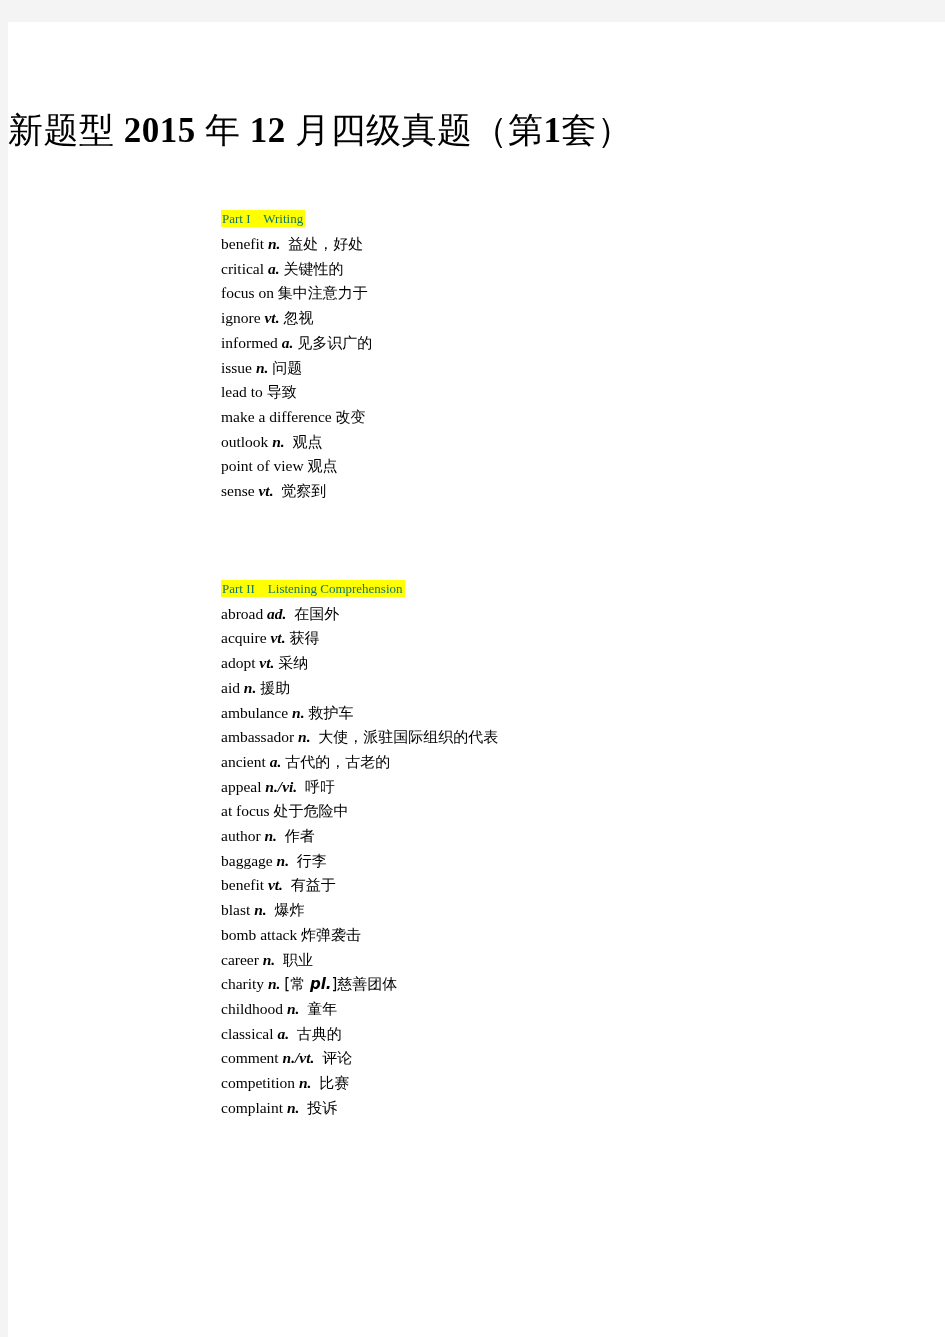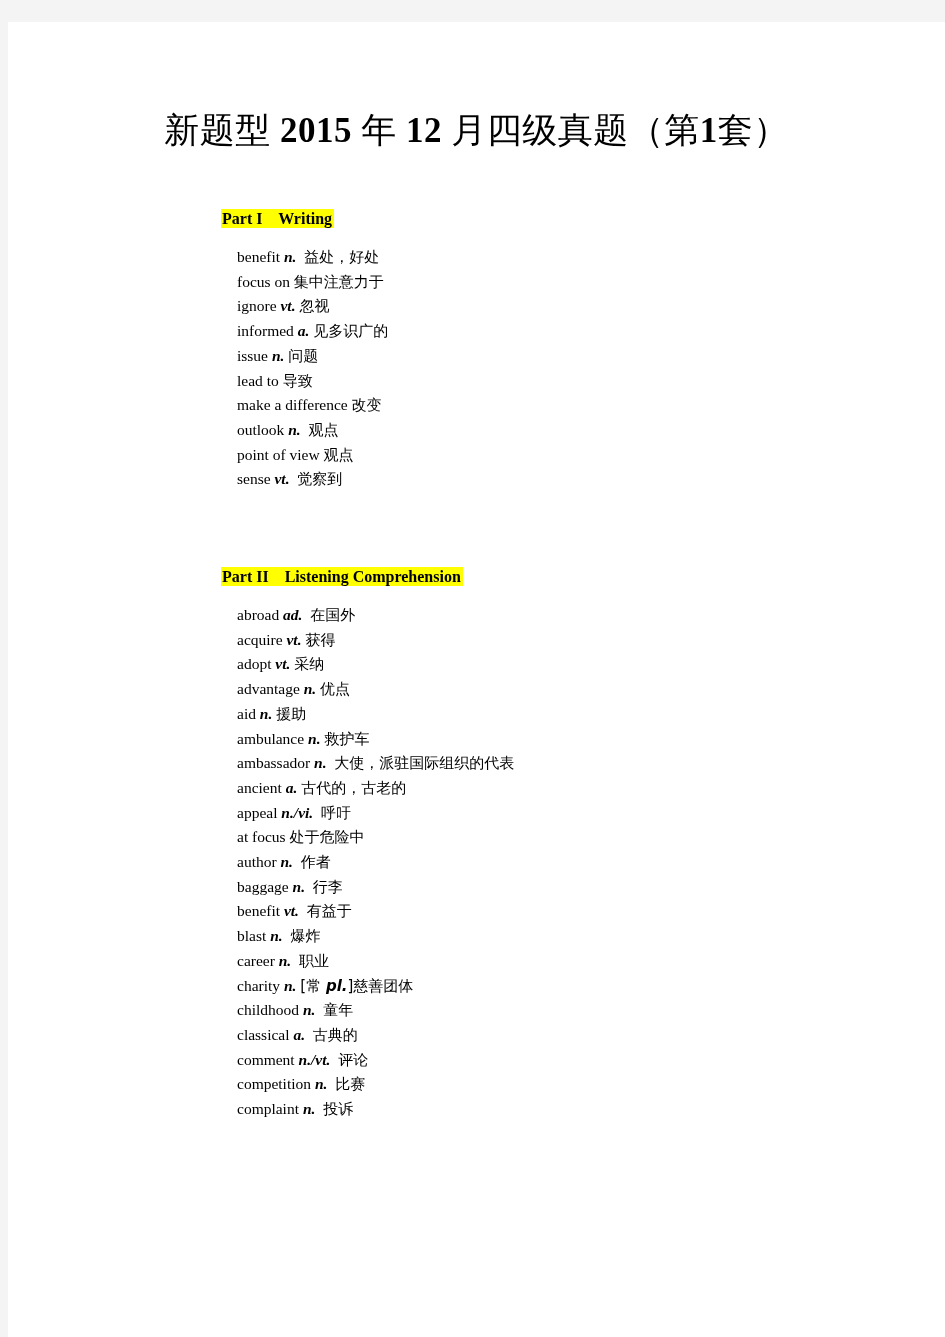--- a/index.html
+++ b/index.html
@@ -22,21 +22,21 @@
     height: 1315px;
     background: #ffffff;
     overflow: hidden;
   }
 
   .doc-title {
     position: absolute;
     left: 0;
     top: 87px;
     width: 937px;
-    text-align: center;
+    text-align: left;
     font-family: "Liberation Serif", "DejaVu Serif", serif;
     font-size: 35px;
     line-height: 44px;
     color: #000000;
     letter-spacing: 0.5px;
     white-space: nowrap;
   }
   .doc-title .latin {
     font-weight: bold;
   }
@@ -45,36 +45,36 @@
     position: absolute;
     left: 205px;
     top: 186px;
     width: 700px;
   }
 
   .section { }
   .section + .section { margin-top: 74px; }
 
   .section-head {
-    font-size: 16px;
+    font-size: 13px;
     line-height: 21px;
-    font-weight: bold;
-    color: #000000;
+    font-weight: normal;
+    color: #0f766e;
     margin: 0 0 3px 8px;
     display: block;
   }
   .section-head span.hl {
     background: #ffff00;
     padding: 1px 2px 1px 1px;
     white-space: pre;
   }
 
   .word-list {
     list-style: none;
-    margin: 16px;
+    margin: 0;
     padding: 0;
   }
   .word-entry {
     margin: 0 0 0 8px;
     font-size: 15.5px;
     line-height: 24.7px;
     color: #000000;
     white-space: pre;
     font-family: "Liberation Serif", "DejaVu Serif", serif;
   }
@@ -96,49 +96,50 @@
   <div class="doc-title">
     <span>新题型</span><span> </span><span class="latin">2015</span><span> </span><span>年</span><span> </span><span class="latin">12</span><span> </span><span>月四级真题（第</span><span class="latin">1</span><span>套）</span>
   </div>
 
   <div class="body-col">
 
     <div class="section">
       <div class="section-head"><span class="hl">Part I    Writing</span></div>
       <ul class="word-list" id="list-0">
           <li class="word-entry"><span class="en">benefit </span><span class="pos">n.</span><span>  </span><span class="cn">益处，好处</span></li>
+          <li class="word-entry"><span class="en">critical </span><span class="pos">a.</span><span> </span><span class="cn">关键性的</span></li>
           <li class="word-entry"><span class="en">focus on </span><span class="cn">集中注意力于</span></li>
           <li class="word-entry"><span class="en">ignore </span><span class="pos">vt.</span><span> </span><span class="cn">忽视</span></li>
           <li class="word-entry"><span class="en">informed </span><span class="pos">a.</span><span> </span><span class="cn">见多识广的</span></li>
           <li class="word-entry"><span class="en">issue </span><span class="pos">n.</span><span> </span><span class="cn">问题</span></li>
           <li class="word-entry"><span class="en">lead to </span><span class="cn">导致</span></li>
           <li class="word-entry"><span class="en">make a difference </span><span class="cn">改变</span></li>
           <li class="word-entry"><span class="en">outlook </span><span class="pos">n.</span><span>  </span><span class="cn">观点</span></li>
           <li class="word-entry"><span class="en">point of view </span><span class="cn">观点</span></li>
           <li class="word-entry"><span class="en">sense </span><span class="pos">vt.</span><span>  </span><span class="cn">觉察到</span></li>
         </ul>
     </div>
 
     <div class="section">
       <div class="section-head"><span class="hl">Part II    Listening Comprehension</span></div>
       <ul class="word-list" id="list-1">
           <li class="word-entry"><span class="en">abroad </span><span class="pos">ad.</span><span>  </span><span class="cn">在国外</span></li>
           <li class="word-entry"><span class="en">acquire </span><span class="pos">vt.</span><span> </span><span class="cn">获得</span></li>
           <li class="word-entry"><span class="en">adopt </span><span class="pos">vt.</span><span> </span><span class="cn">采纳</span></li>
-          <li class="word-entry"><span class="en">advantage </span><span class="pos">n.</span><span> </span><span class="cn">优点</span></li>
           <li class="word-entry"><span class="en">aid </span><span class="pos">n.</span><span> </span><span class="cn">援助</span></li>
           <li class="word-entry"><span class="en">ambulance </span><span class="pos">n.</span><span> </span><span class="cn">救护车</span></li>
           <li class="word-entry"><span class="en">ambassador </span><span class="pos">n.</span><span>  </span><span class="cn">大使，派驻国际组织的代表</span></li>
           <li class="word-entry"><span class="en">ancient </span><span class="pos">a.</span><span> </span><span class="cn">古代的，古老的</span></li>
           <li class="word-entry"><span class="en">appeal </span><span class="pos">n./vi.</span><span>  </span><span class="cn">呼吁</span></li>
           <li class="word-entry"><span class="en">at focus </span><span class="cn">处于危险中</span></li>
           <li class="word-entry"><span class="en">author </span><span class="pos">n.</span><span>  </span><span class="cn">作者</span></li>
           <li class="word-entry"><span class="en">baggage </span><span class="pos">n.</span><span>  </span><span class="cn">行李</span></li>
           <li class="word-entry"><span class="en">benefit </span><span class="pos">vt.</span><span>  </span><span class="cn">有益于</span></li>
           <li class="word-entry"><span class="en">blast </span><span class="pos">n.</span><span>  </span><span class="cn">爆炸</span></li>
+          <li class="word-entry"><span class="en">bomb attack </span><span class="cn">炸弹袭击</span></li>
           <li class="word-entry"><span class="en">career </span><span class="pos">n.</span><span>  </span><span class="cn">职业</span></li>
           <li class="word-entry"><span class="en">charity </span><span class="pos">n.</span><span> </span><span class="cn"><span>[常 </span><span class="pos">pl.</span><span>]慈善团体</span></span></li>
           <li class="word-entry"><span class="en">childhood </span><span class="pos">n.</span><span>  </span><span class="cn">童年</span></li>
           <li class="word-entry"><span class="en">classical </span><span class="pos">a.</span><span>  </span><span class="cn">古典的</span></li>
           <li class="word-entry"><span class="en">comment </span><span class="pos">n./vt.</span><span>  </span><span class="cn">评论</span></li>
           <li class="word-entry"><span class="en">competition </span><span class="pos">n.</span><span>  </span><span class="cn">比赛</span></li>
           <li class="word-entry"><span class="en">complaint </span><span class="pos">n.</span><span>  </span><span class="cn">投诉</span></li>
         </ul>
     </div>
 

